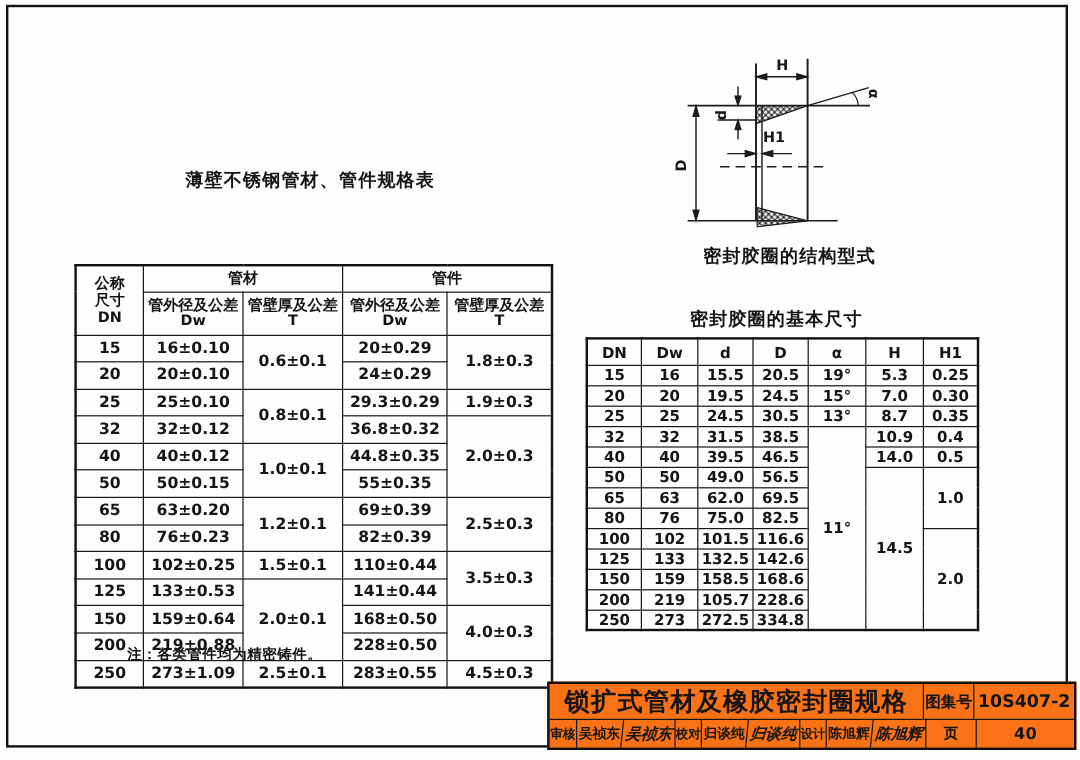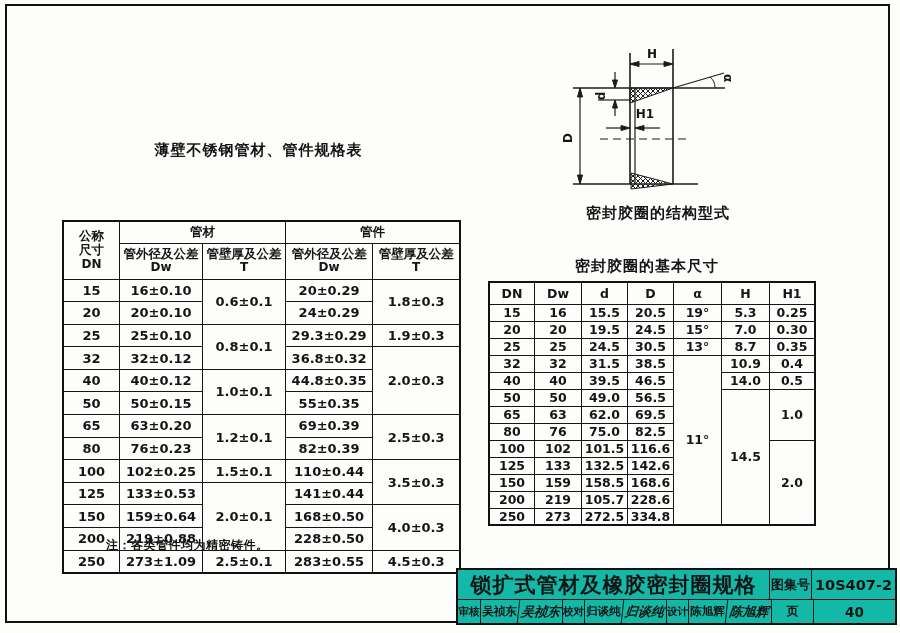--- a/index.html
+++ b/index.html
@@ -25,21 +25,21 @@
   .hdr-sym{font-size:12px;}
 
   .rtable{position:absolute;left:488px;top:281px;width:318px;border:2.5px solid #111;font-size:12.5px;}
   .rtable thead tr{height:22px;}
   .rtable tbody tr{height:17px;}
 
   .note{font-size:12px;font-weight:bold;letter-spacing:0.5px;margin-left:40px;}
 
   
   .tblock{position:absolute;left:456px;top:568px;width:441px;height:57px;border:2px solid #111;
-          box-sizing:border-box;display:flex;flex-direction:column;background:#14b8a6;}
+          box-sizing:border-box;display:flex;flex-direction:column;background:#f97316;}
   .tb-row1{flex:1 1 auto;display:flex;min-height:0;}
   .tb-row2{height:23px;border-top:1.5px solid #161616;display:flex;}
   .tbc{display:flex;align-items:center;justify-content:center;box-sizing:border-box;
        white-space:nowrap;overflow:hidden;}
   .bl{border-left:1.5px solid #161616;}
   .tb-title{flex:1;font-size:21px;font-weight:bold;letter-spacing:1px;}
   .tb-atlas-label{width:42px;font-size:13px;font-weight:bold;}
   .tb-atlas-no{width:84px;font-size:14.5px;font-weight:bold;}
   .tb-lab{font-size:10.5px;font-weight:bold;}
   .tb-nam{font-size:11.5px;font-weight:bold;}

